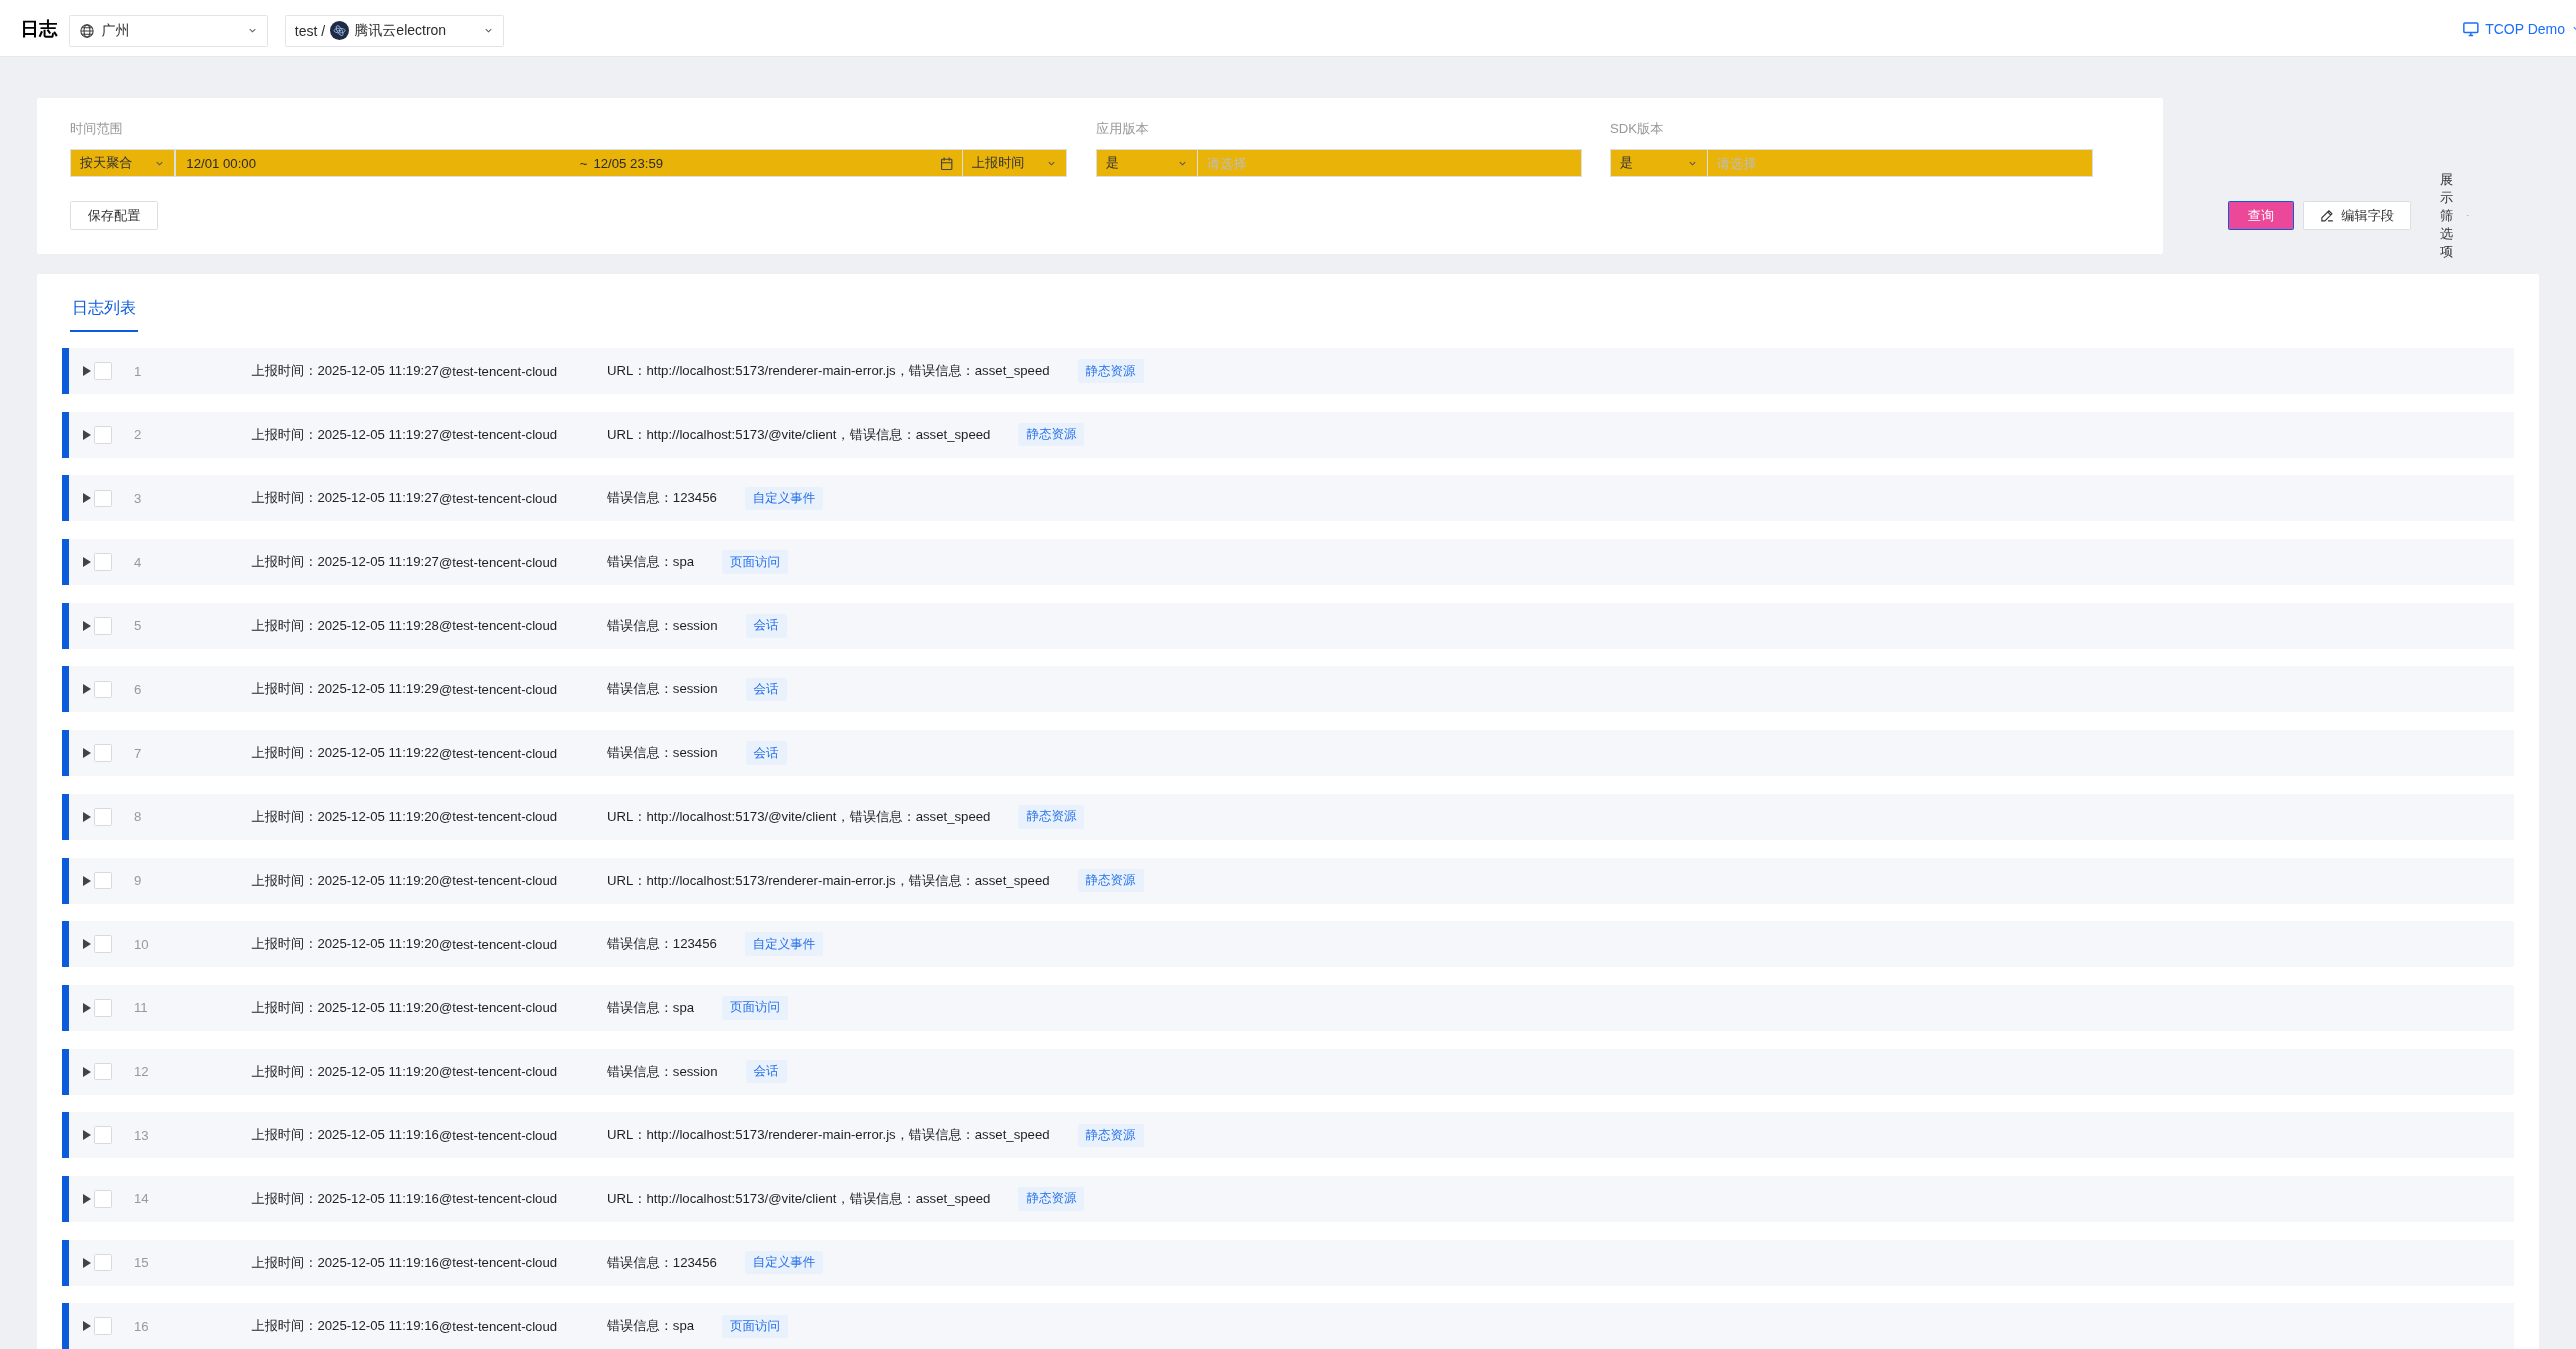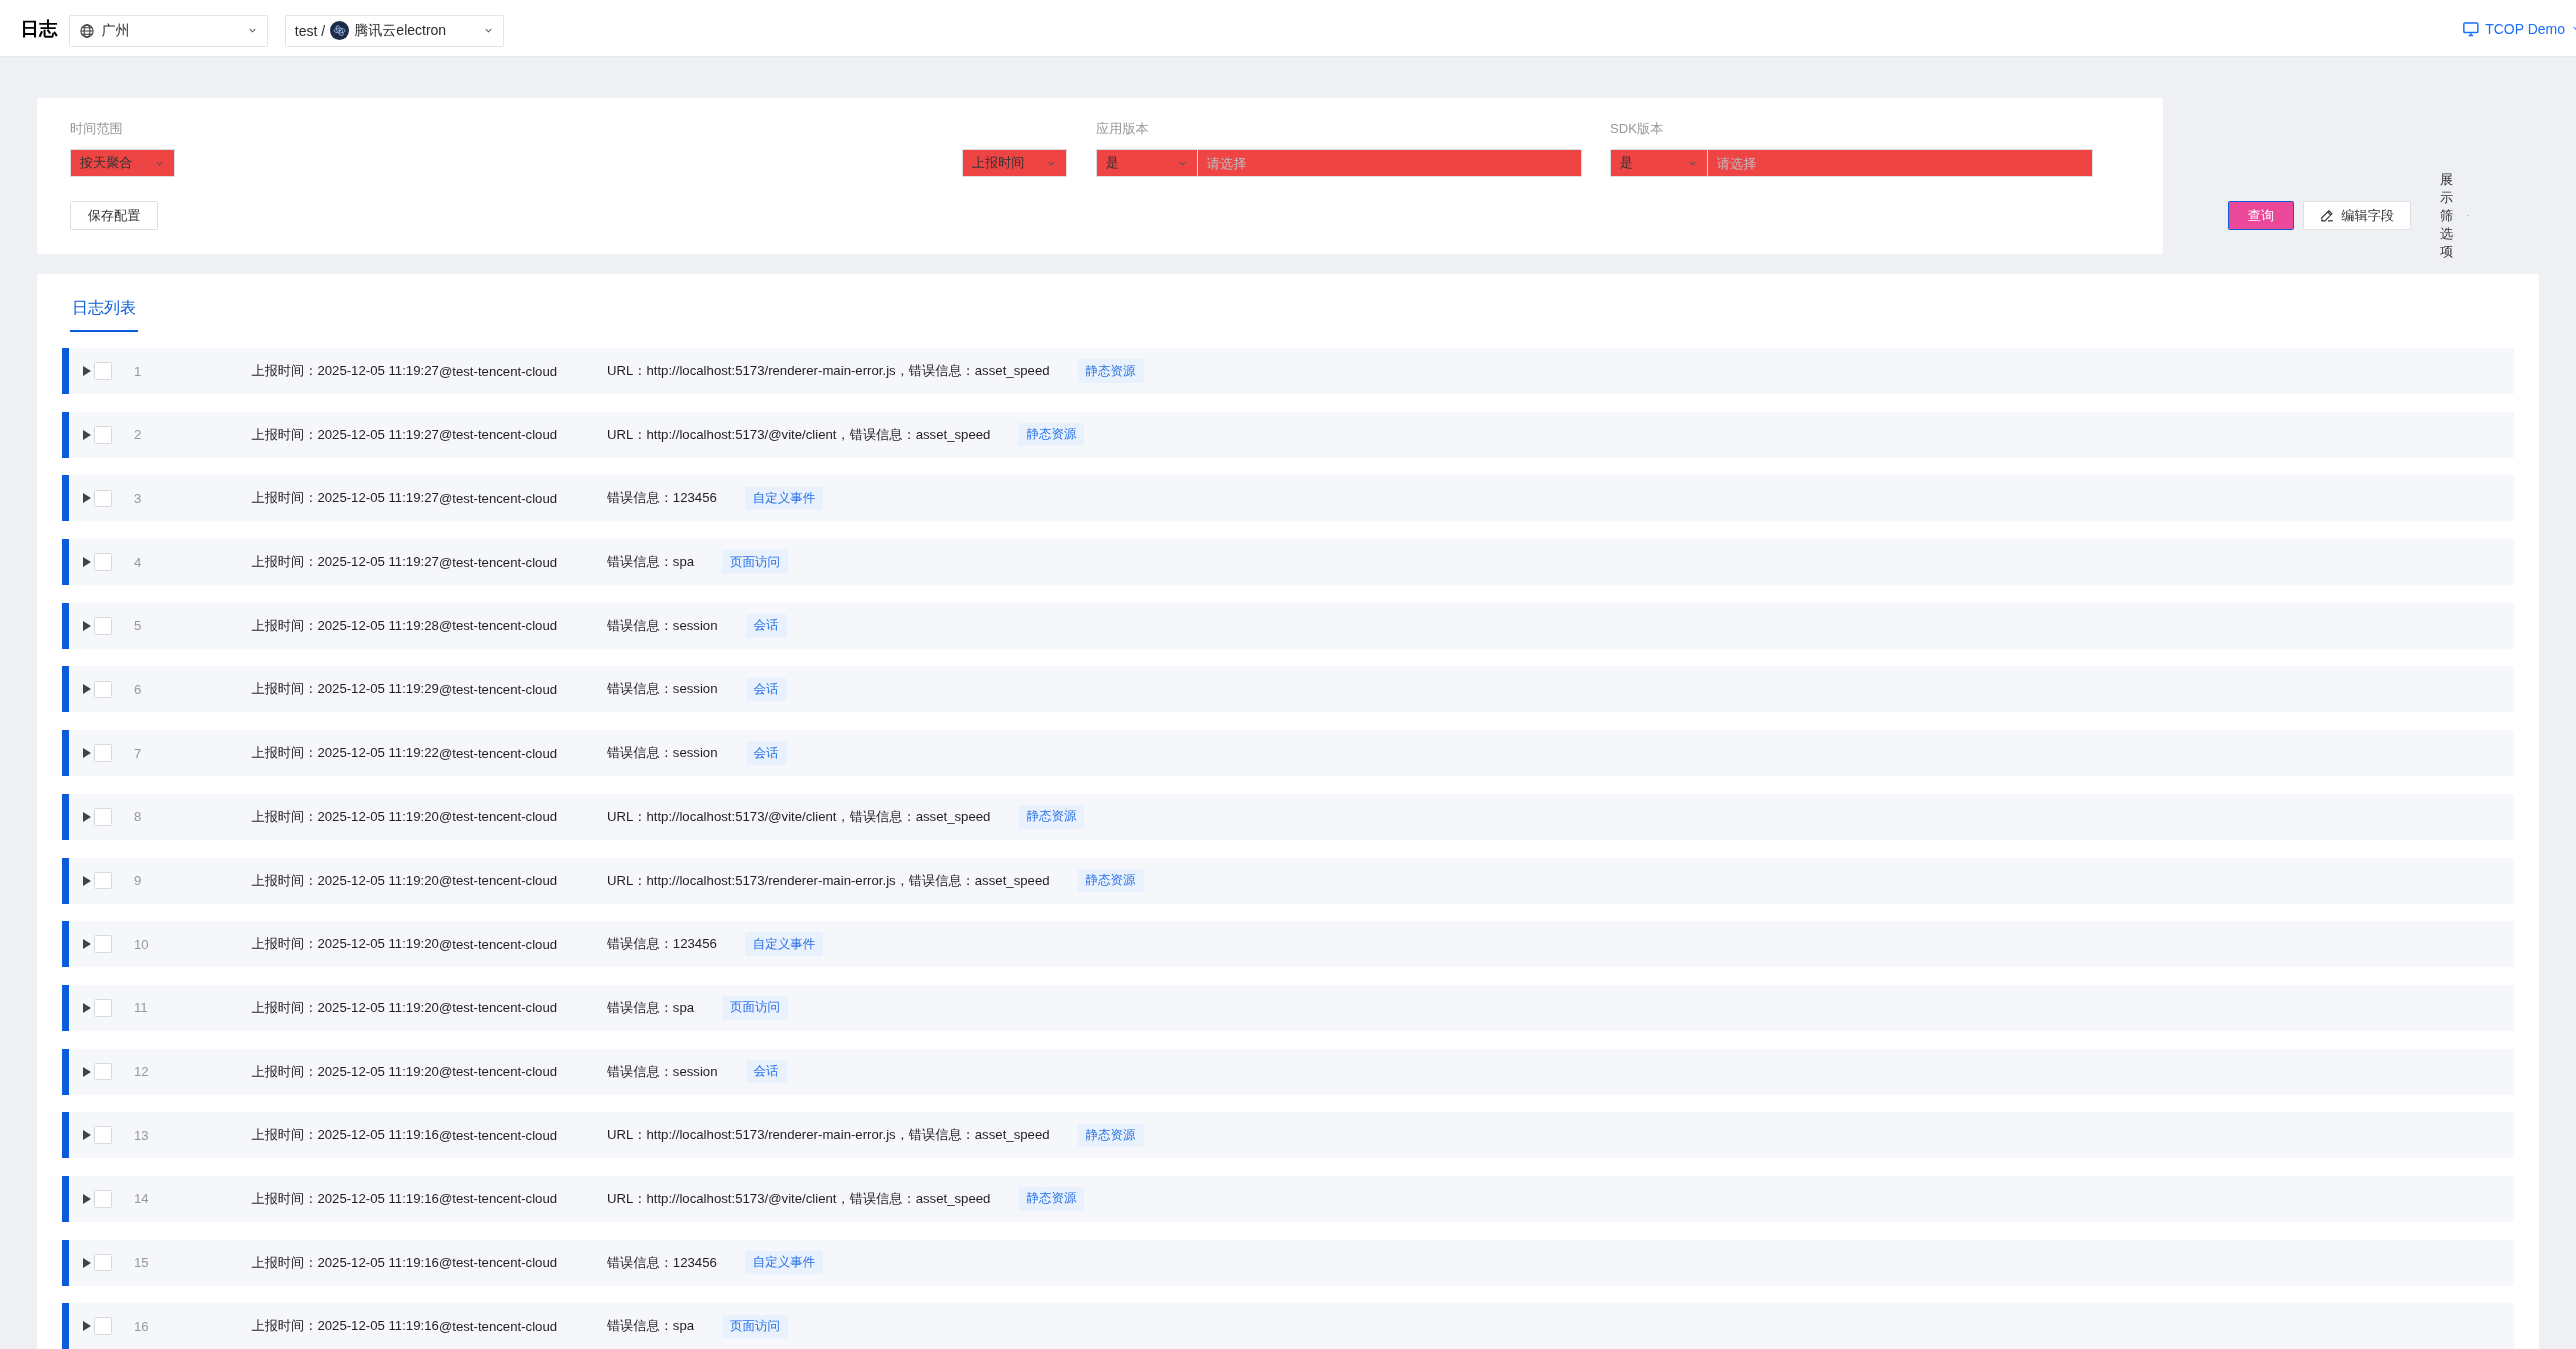--- a/index.html
+++ b/index.html
@@ -42,21 +42,21 @@
   }
   .chev { width:11px; height:11px; display:inline-block; }
 
   
   .filter-panel {
     position:absolute; left:37px; top:98px; width:2126px; height:156px;
     background:#fff; border-radius:2.2px;
   }
   .f-label { position:absolute; top:22px; font-size:13.2px; color:#97999c; }
   .ctrl {
-    position:absolute; top:51px; height:28px; background:#ef4444;
+    position:absolute; top:51px; height:28px; background:#eab308;
     border:0.7px solid #dcdee2; display:flex; align-items:center;
     font-size:13.2px; color:#333;
   }
   .sel { padding:0 8.8px; cursor:pointer; }
   .sel .chev { margin-left:auto; color:#555; }
   .date-input { cursor:pointer; }
   .date-part { width:50%; padding-left:10.3px; color:#2b2b2b; display:flex; gap:5.9px; }
   .cal { position:absolute; right:8.8px; top:5.9px; width:15.4px; height:15.4px; color:#444; }
   .f-input { padding:0 8.8px; }
   .f-input input {
@@ -168,20 +168,31 @@
   <div class="f-label" style="left:1059px">应用版本</div>
   <div class="f-label" style="left:1573px">SDK版本</div>
 
   <div class="ctrl sel" style="left:33px;width:105px">
     <span>按天聚合</span>
     <svg class="chev" viewBox="0 0 24 24" fill="none" stroke="currentColor" stroke-width="2.2">
         <path d="M6 9l6 6 6-6"></path>
       </svg>
   </div>
 
+  <div class="ctrl date-input" style="left:138px;width:789px">
+    <span class="date-part">12/01 00:00</span>
+    <span class="date-part">
+      <span>~</span>
+      <span>12/05 23:59</span>
+    </span>
+    <svg class="cal" viewBox="0 0 24 24" fill="none" stroke="currentColor" stroke-width="1.8">
+      <rect x="4" y="5" width="16" height="16" rx="1"></rect>
+      <path d="M8 2.5v5 M16 2.5v5 M4 10.5h16"></path>
+    </svg>
+  </div>
 
   <div class="ctrl sel" style="left:925px;width:105px">
     <span>上报时间</span>
     <svg class="chev" viewBox="0 0 24 24" fill="none" stroke="currentColor" stroke-width="2.2">
         <path d="M6 9l6 6 6-6"></path>
       </svg>
   </div>
 
   <div class="ctrl sel" style="left:1059px;width:102px">
     <span>是</span>

